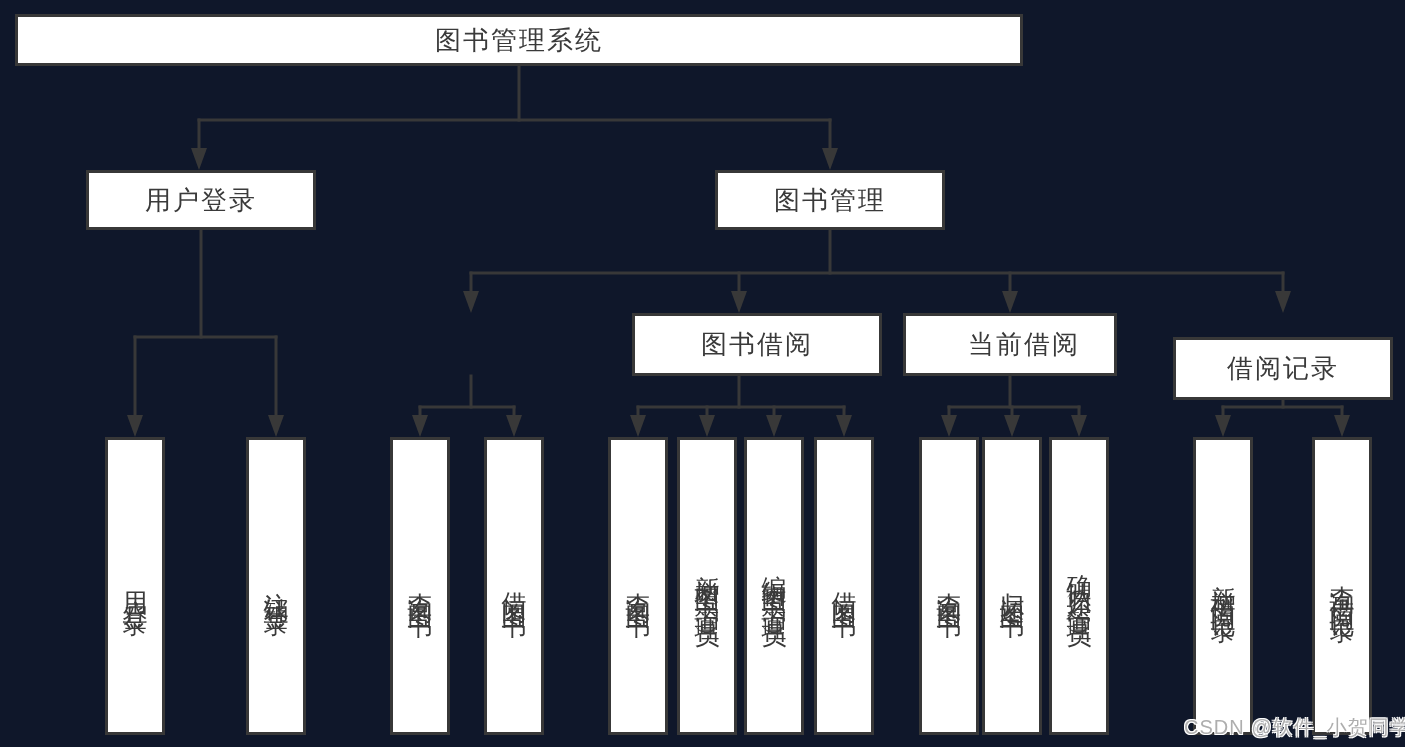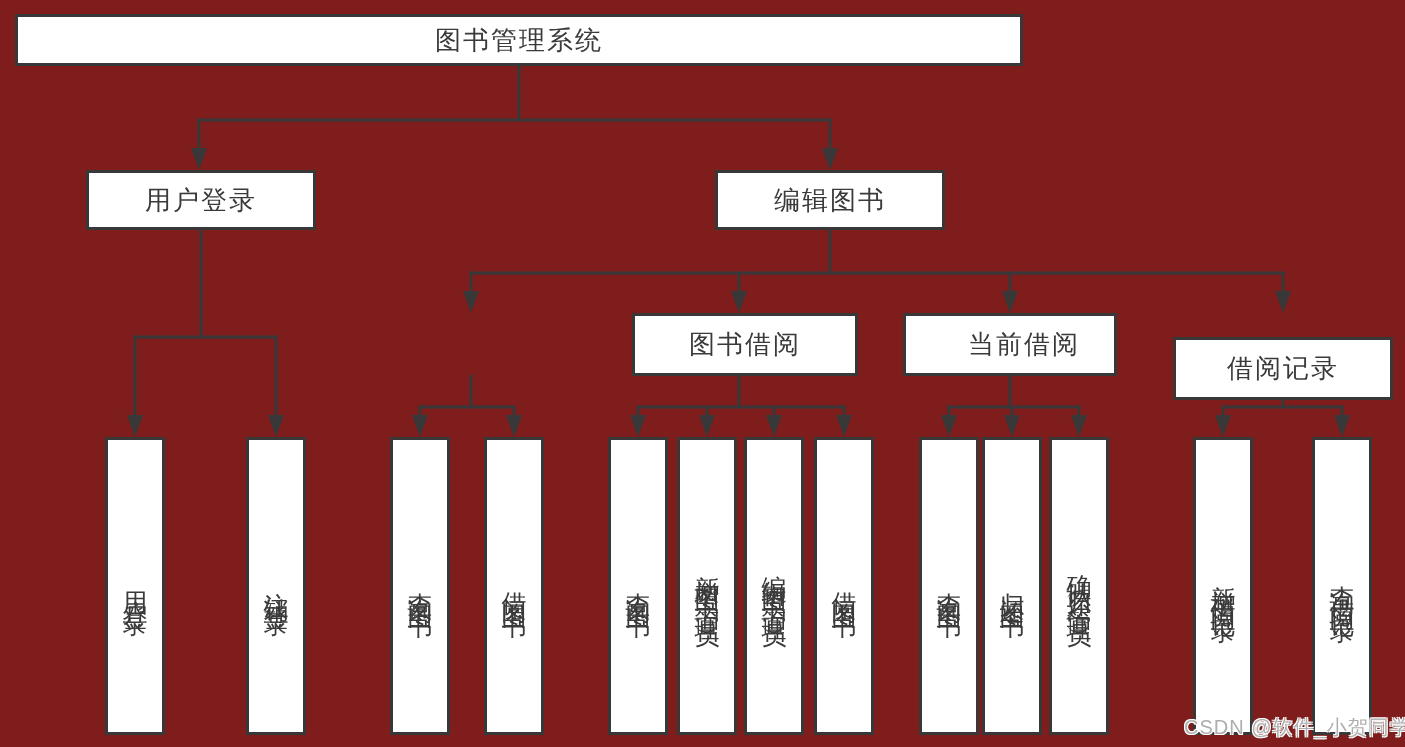--- a/index.html
+++ b/index.html
@@ -5,21 +5,21 @@
   html, body {
     margin: 0;
     padding: 0;
     background: #ffffff;
     font-family: "Liberation Sans", sans-serif;
   }
   #canvas {
     position: relative;
     width: 1405px;
     height: 747px;
-    background: #7f1d1d;
+    background: #0f172a;
     overflow: hidden;
     color: #3a3a3a;
     text-decoration: underline;
   }
   svg.connectors {
     position: absolute;
     left: 0;
     top: 0;
     z-index: 1;
   }
@@ -159,24 +159,24 @@
   </svg>
 
   <div class="hbox root" style="left:15px; width:1008px;">
     <span>图书管理系统</span>
   </div>
 
   <div class="hbox lvl2" style="left:86px; width:230px;">
     <span>用户登录</span>
   </div>
   <div class="hbox lvl2" style="left:715px; width:230px;">
-    <span>编辑图书</span>
-  </div>
-
-  <div class="hbox lvl3" style="left:632px; width:226px;">
+    <span>图书管理</span>
+  </div>
+
+  <div class="hbox lvl3" style="left:632px; width:250px;">
     <span>图书借阅</span>
   </div>
   <div class="hbox lvl3" style="left:903px; width:214px;padding-left:28px;">
     <span>当前借阅</span>
   </div>
   <div class="hbox lvl3" style="left:1173px; width:220px;margin-top:24px;">
     <span>借阅记录</span>
   </div>
 
   <div class="vbox" style="left:105px;">

